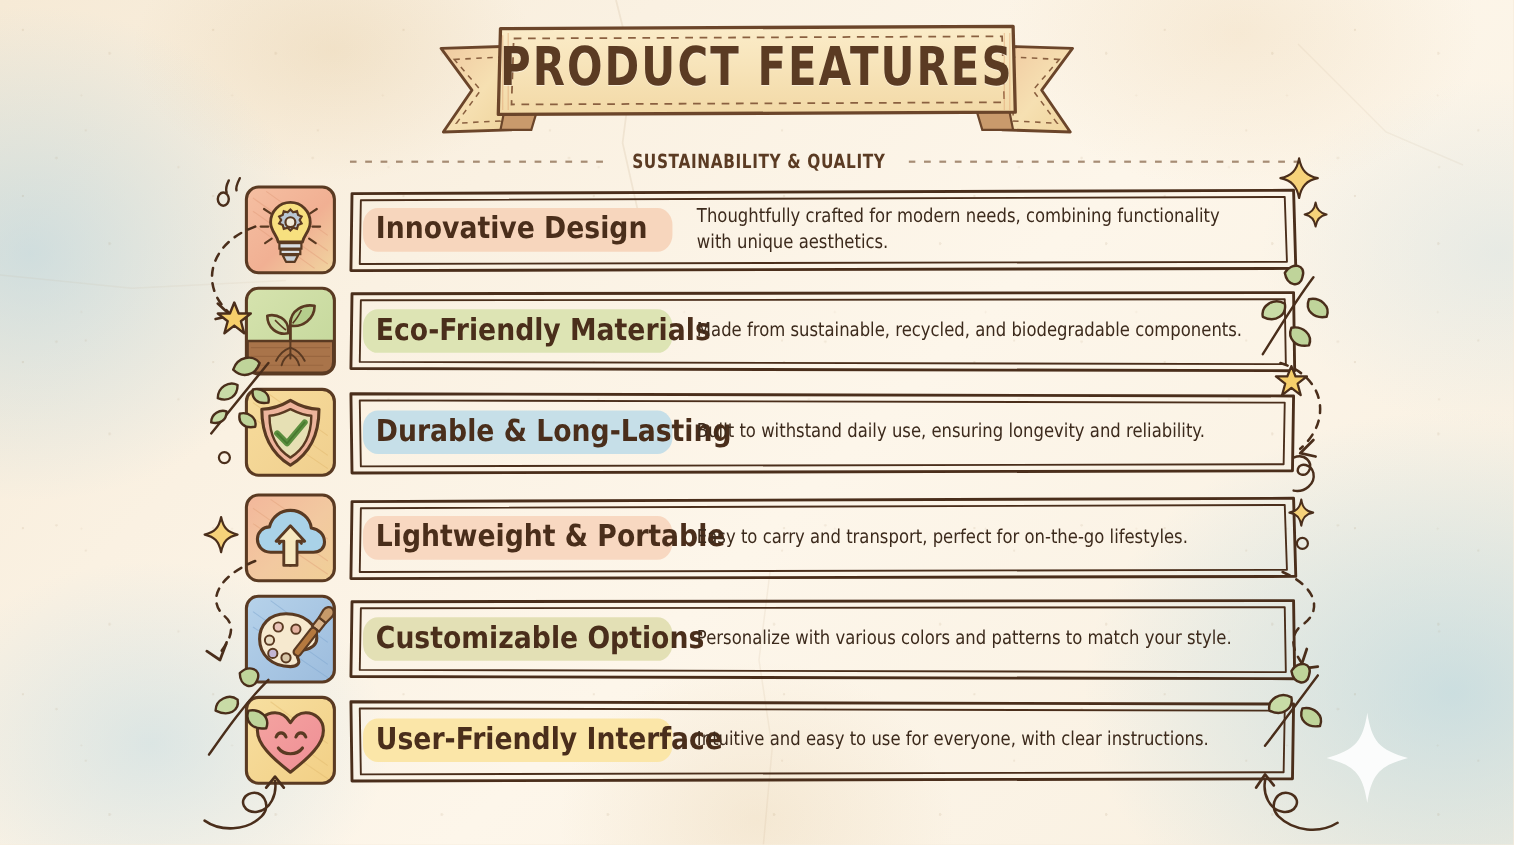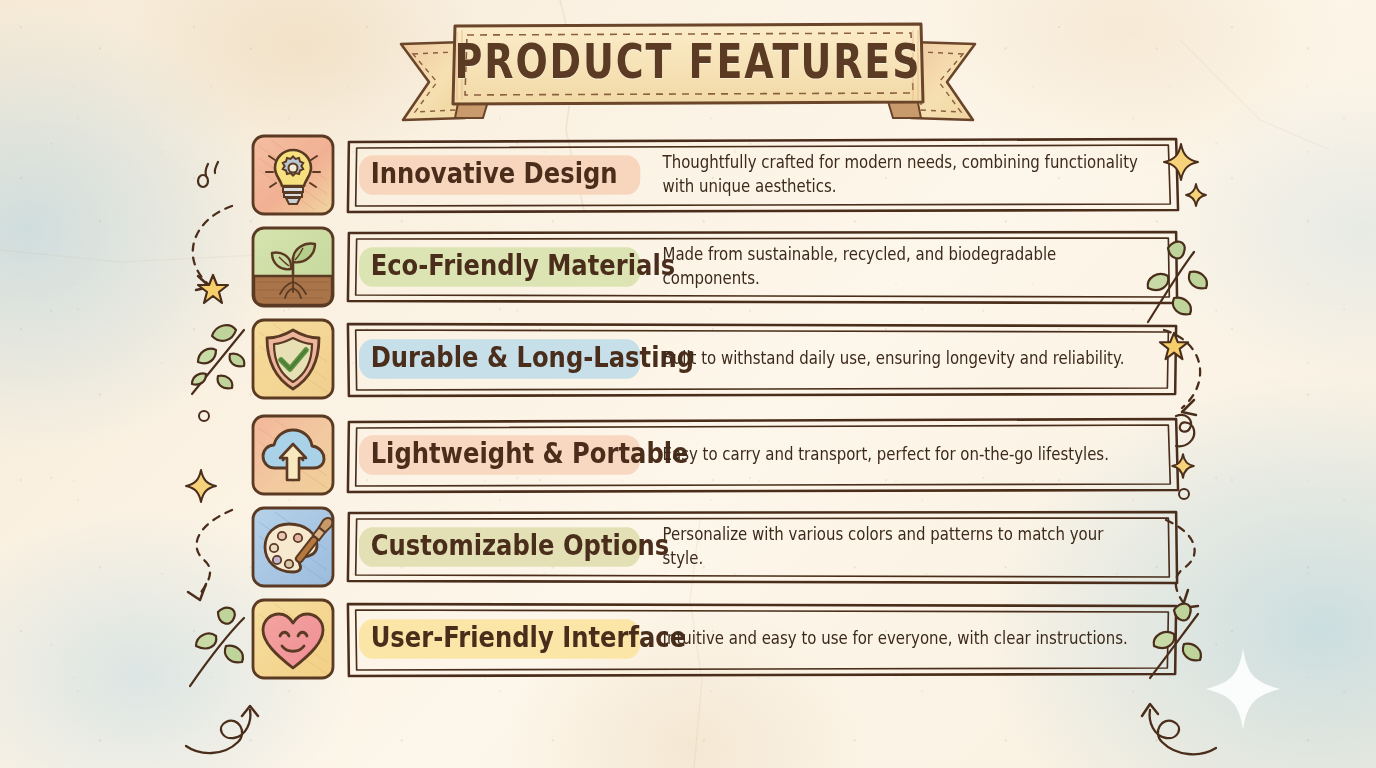--- a/index.html
+++ b/index.html
@@ -123,21 +123,20 @@
     white-space: nowrap;
     transform: scaleY(1.18) scaleX(0.93);
     flex: 0 0 auto;
   }
 
   
   .feature-row {
     position: relative;
     height: 90px;
     margin-bottom: 2px;
-    margin-left: 29px;
   }
 
   .icon-tile {
     position: absolute;
     left: 220px;
     top: 2px;
     width: 88px;
     height: 86px;
   }
   .icon-tile svg { display: block; }
@@ -252,20 +251,25 @@
       <line x1="520" y1="16" x2="520" y2="86"></line>
         <line x1="525" y1="16" x2="525" y2="86"></line>
     </g>
   </svg>
 </div>
 <div id="banner-title">PRODUCT FEATURES</div>
 
 <div id="content">
 
   <div class="section">
+    <div class="section-head">
+      <div class="dash-left"></div>
+      <div class="section-label">SUSTAINABILITY &amp; QUALITY</div>
+      <div class="dash-right"></div>
+    </div>
 
     <div class="feature-row">
       <div class="icon-tile">
         <svg width="88" height="86" viewBox="0 0 88 86">
           <defs>
               <linearGradient id="t1" x1="0" y1="0" x2="1" y2="1">
             <stop offset="0%" stop-color="#f5bfa2"></stop>
                 <stop offset="55%" stop-color="#f1b093"></stop>
                 <stop offset="100%" stop-color="#f0d6a0"></stop>
           </linearGradient>

